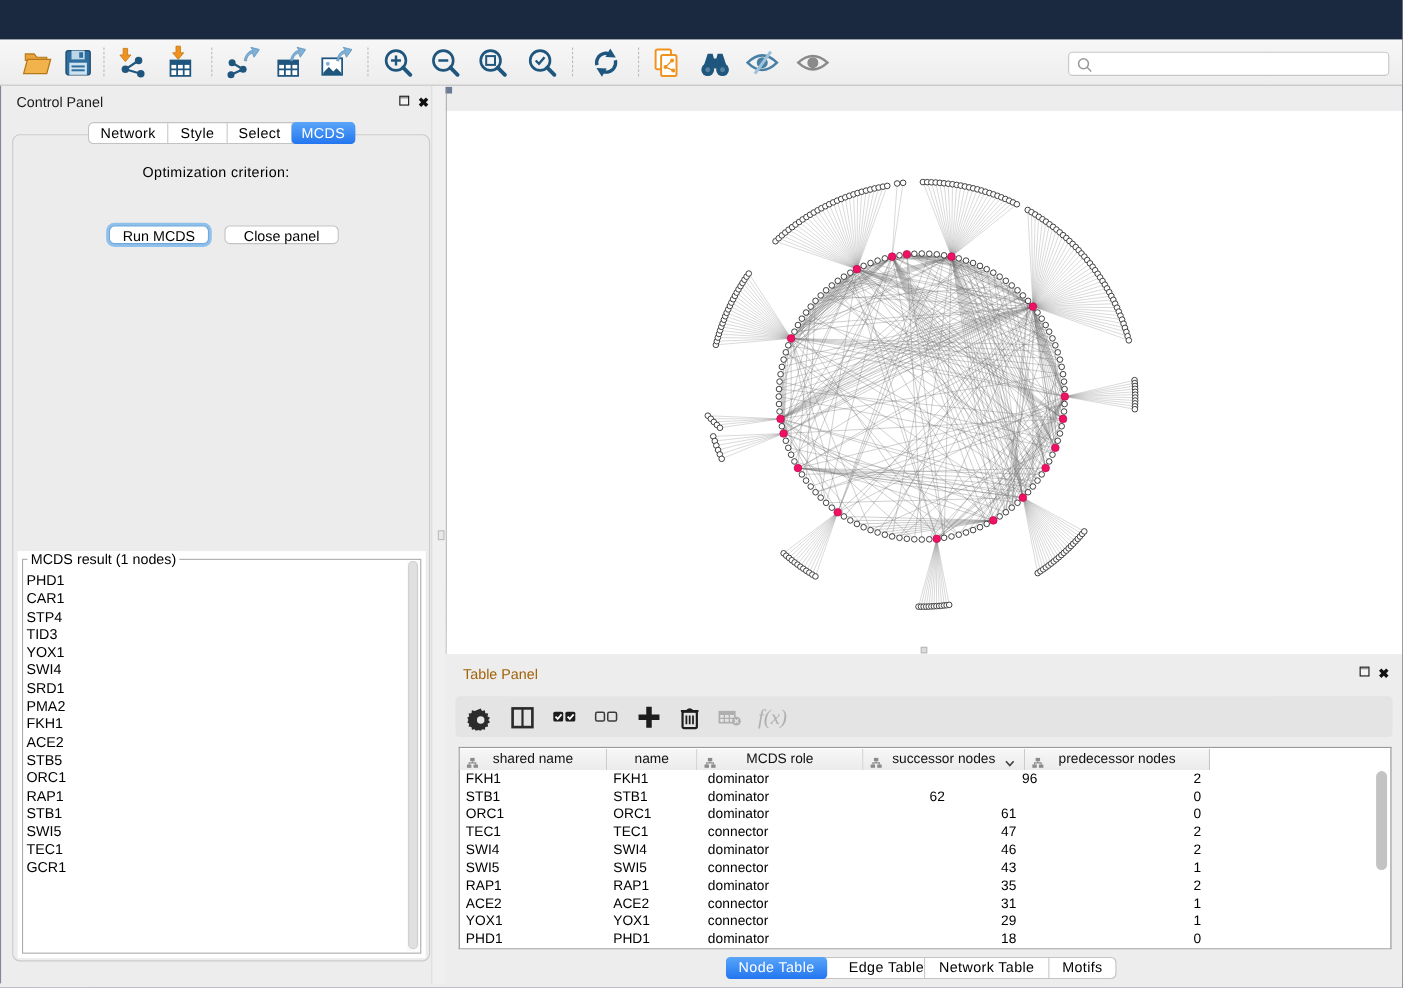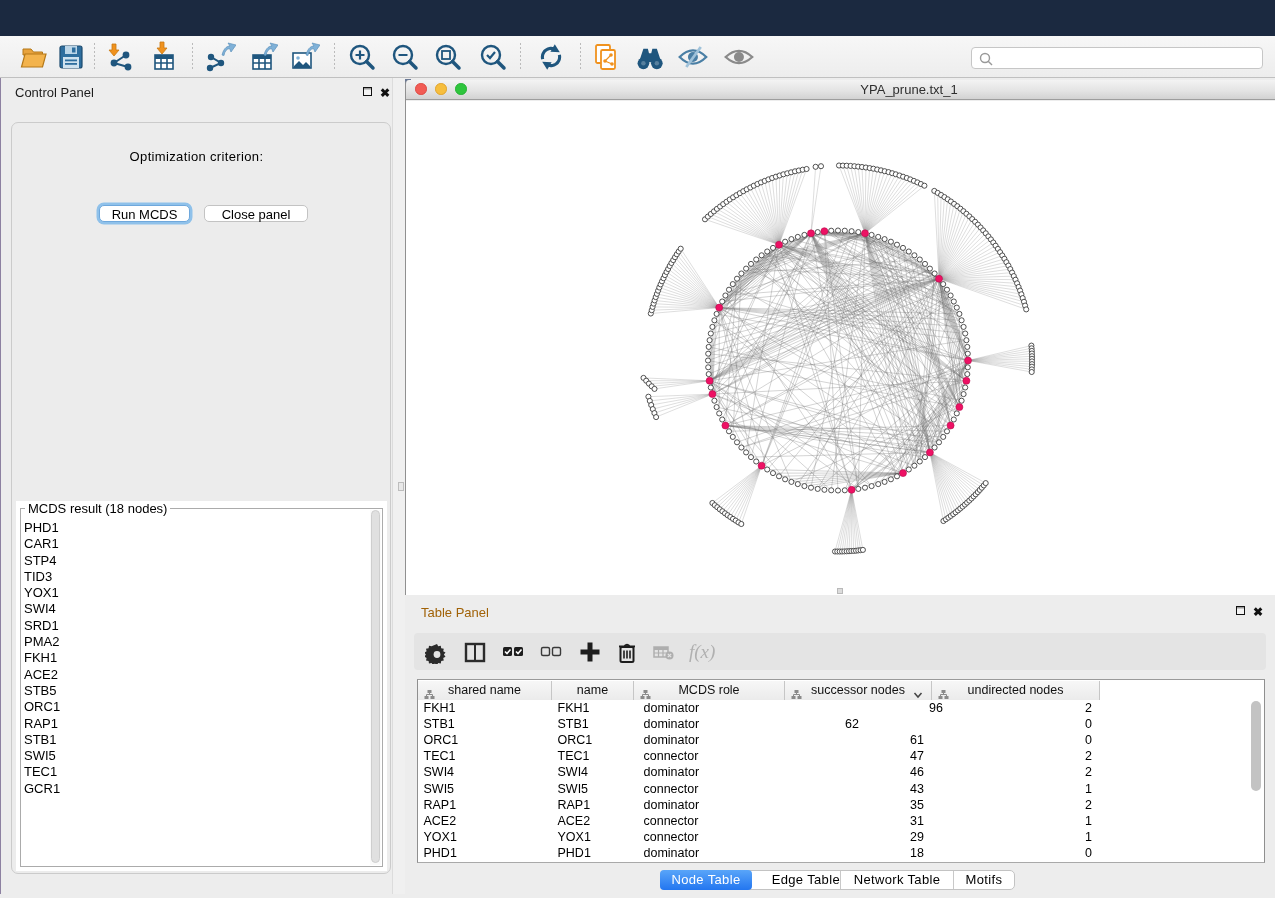--- a/index.html
+++ b/index.html
@@ -220,42 +220,42 @@
           <circle cx="7" cy="7" r="4.5" fill="none" stroke="#999" stroke-width="1.4"></circle>
           <path d="M10.2 10.2 L14 14" stroke="#999" stroke-width="1.4"></path>
         </svg>
       </div>
     </div>
 <div id="cpanel">
   <div id="cpanel-title">Control Panel</div>
   <div class="wicon-float" style="left:362px; top:9px;"></div>
   <div class="wicon-x" style="left:379px; top:11px;">✖</div>
   <div id="tabpane"></div>
+  <div id="ctabs">
+    <div class="cseg" style="width:72px;">Network</div>
+    <div class="cseg" style="width:54px;">Style</div>
+    <div class="cseg" style="width:59px;">Select</div>
+    <div class="cseg sel" style="width:58px;">MCDS</div>
+  </div>
   <div id="optlabel">Optimization criterion:</div>
   <div class="btn" id="runmcds">Run MCDS</div>
   <div class="btn" id="closepanel">Close panel</div>
   <div id="mcdsbox">
     <div id="mcdsborder"></div>
-    <div id="mcdstitle">MCDS result (18 nodes)</div>
+    <div id="mcdstitle">MCDS result (1 nodes)</div>
     <div id="mcdslist">PHD1<br>CAR1<br>STP4<br>TID3<br>YOX1<br>SWI4<br>SRD1<br>PMA2<br>FKH1<br>ACE2<br>STB5<br>ORC1<br>RAP1<br>STB1<br>SWI5<br>TEC1<br>GCR1</div>
     <div id="mcdsscroll">
           <div class="thumb"></div>
         </div>
   </div>
 </div>
 <div id="vsplit"></div>
 <div id="vgrip"></div>
 <div id="netnotch"></div>
 <div id="netwin">
-  <div id="nettitle">
-    <div class="tl" style="left:9px; background:#f25c55; border:0.5px solid #dd4840;"></div>
-    <div class="tl" style="left:29px; background:#f6be3e; border:0.5px solid #e0a32a;"></div>
-    <div class="tl" style="left:49px; background:#2ec53d; border:0.5px solid #23b131;"></div>
-    <div id="nettitletext">YPA_prune.txt_1</div>
-  </div>
   <div id="netcanvas"><svg id="graph" width="869" height="495" viewBox="0 0 869 495">
 <g stroke="#707070" stroke-opacity="0.5" stroke-width="0.6">
 <line x1="373.0" y1="143.7" x2="544.6" y2="194.5"></line>
 <line x1="373.0" y1="143.7" x2="547.8" y2="200.5"></line>
 <line x1="373.0" y1="143.7" x2="550.8" y2="206.6"></line>
 <line x1="373.0" y1="143.7" x2="553.4" y2="212.9"></line>
 <line x1="373.0" y1="143.7" x2="555.6" y2="219.3"></line>
 <line x1="373.0" y1="143.7" x2="557.6" y2="225.9"></line>
 <line x1="373.0" y1="143.7" x2="308.4" y2="219.3"></line>
 <line x1="373.0" y1="143.7" x2="310.6" y2="212.9"></line>
@@ -1139,21 +1139,21 @@
               <path d="M1.5 3 L5 7 L8.5 3" fill="none" stroke="#444" stroke-width="1.5"></path>
             </svg></span>
         </div>
 <div class="hcell" style="left:514px; width:168px;">
           <span class="sorticon" style="left:6px;"><svg width="11" height="11" viewBox="0 0 11 11" style="">
               <rect x="3.5" y="1" width="4" height="3" fill="#8a8a8a"></rect>
               <rect x="0.5" y="7" width="4" height="3" fill="#8a8a8a"></rect>
               <rect x="6.5" y="7" width="4" height="3" fill="#8a8a8a"></rect>
               <path d="M5.5 4 v2 M2.5 7 v-1.5 h6 V7" stroke="#8a8a8a" fill="none" stroke-width="1"></path>
             </svg></span>
-          <div class="htext">undirected nodes</div>
+          <div class="htext">predecessor nodes</div>
         </div>
       </div>
   <div id="tbody">
         <div class="trow" style="top:0.0px;">
 <span class="tc" style="left:5.5px;">FKH1</span>
 <span class="tc" style="left:139.5px;">FKH1</span>
 <span class="tc" style="left:225.5px;">dominator</span>
 <span class="tc" style="left:446px; width:79px; text-align:right;">96</span>
 <span class="tc" style="left:587px; width:87px; text-align:right;">2</span>
 </div>

